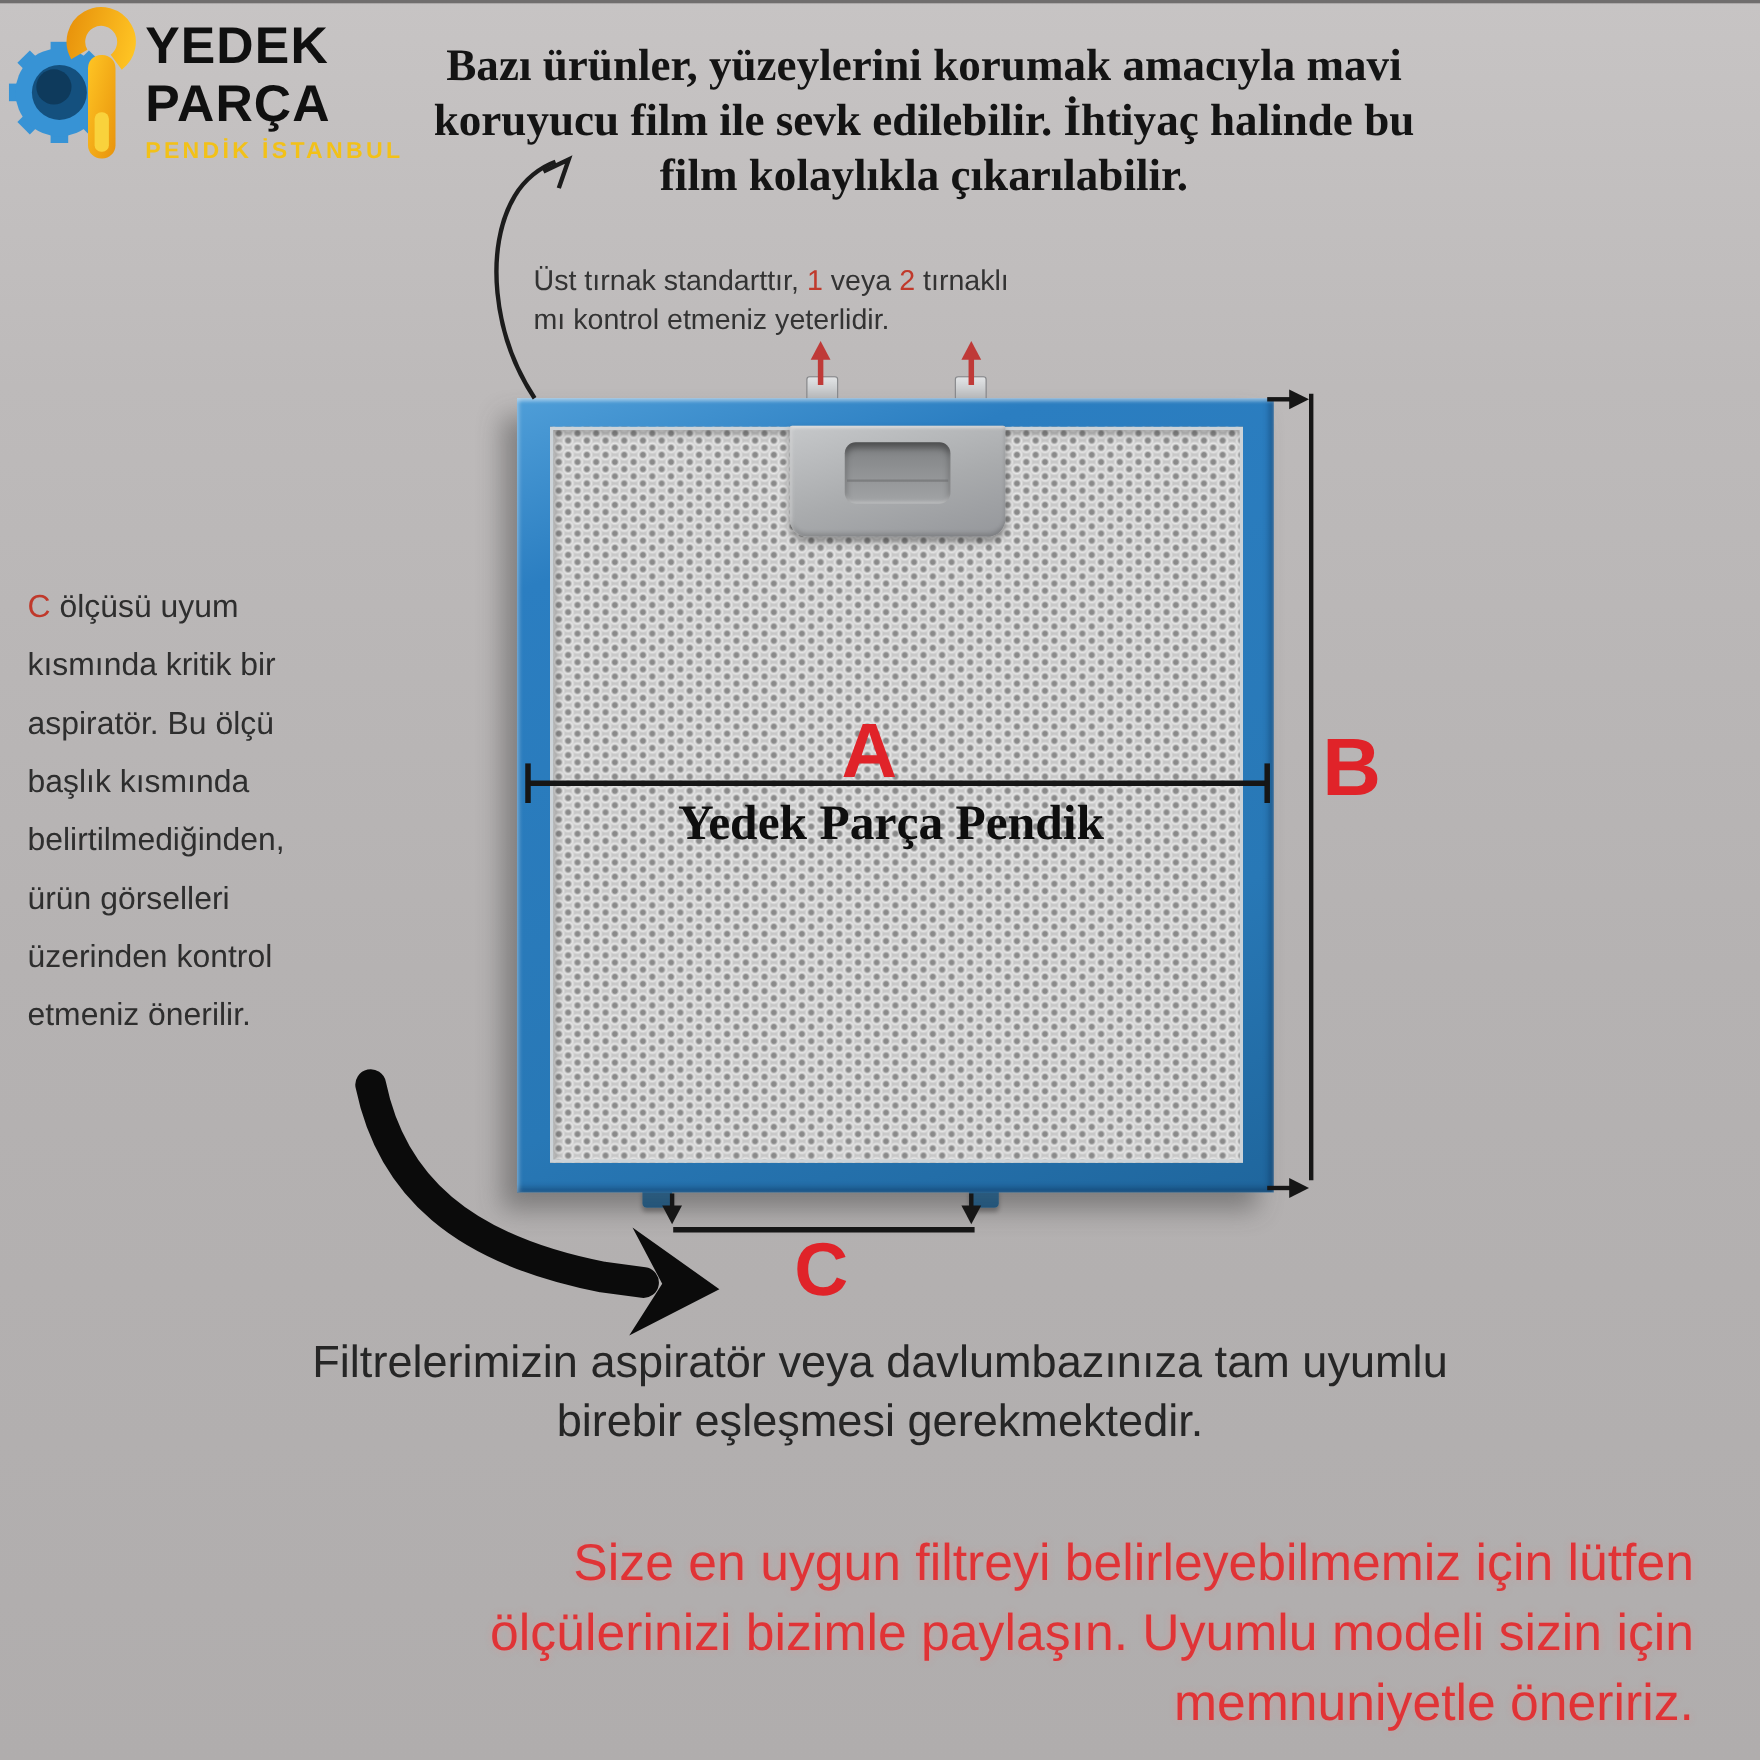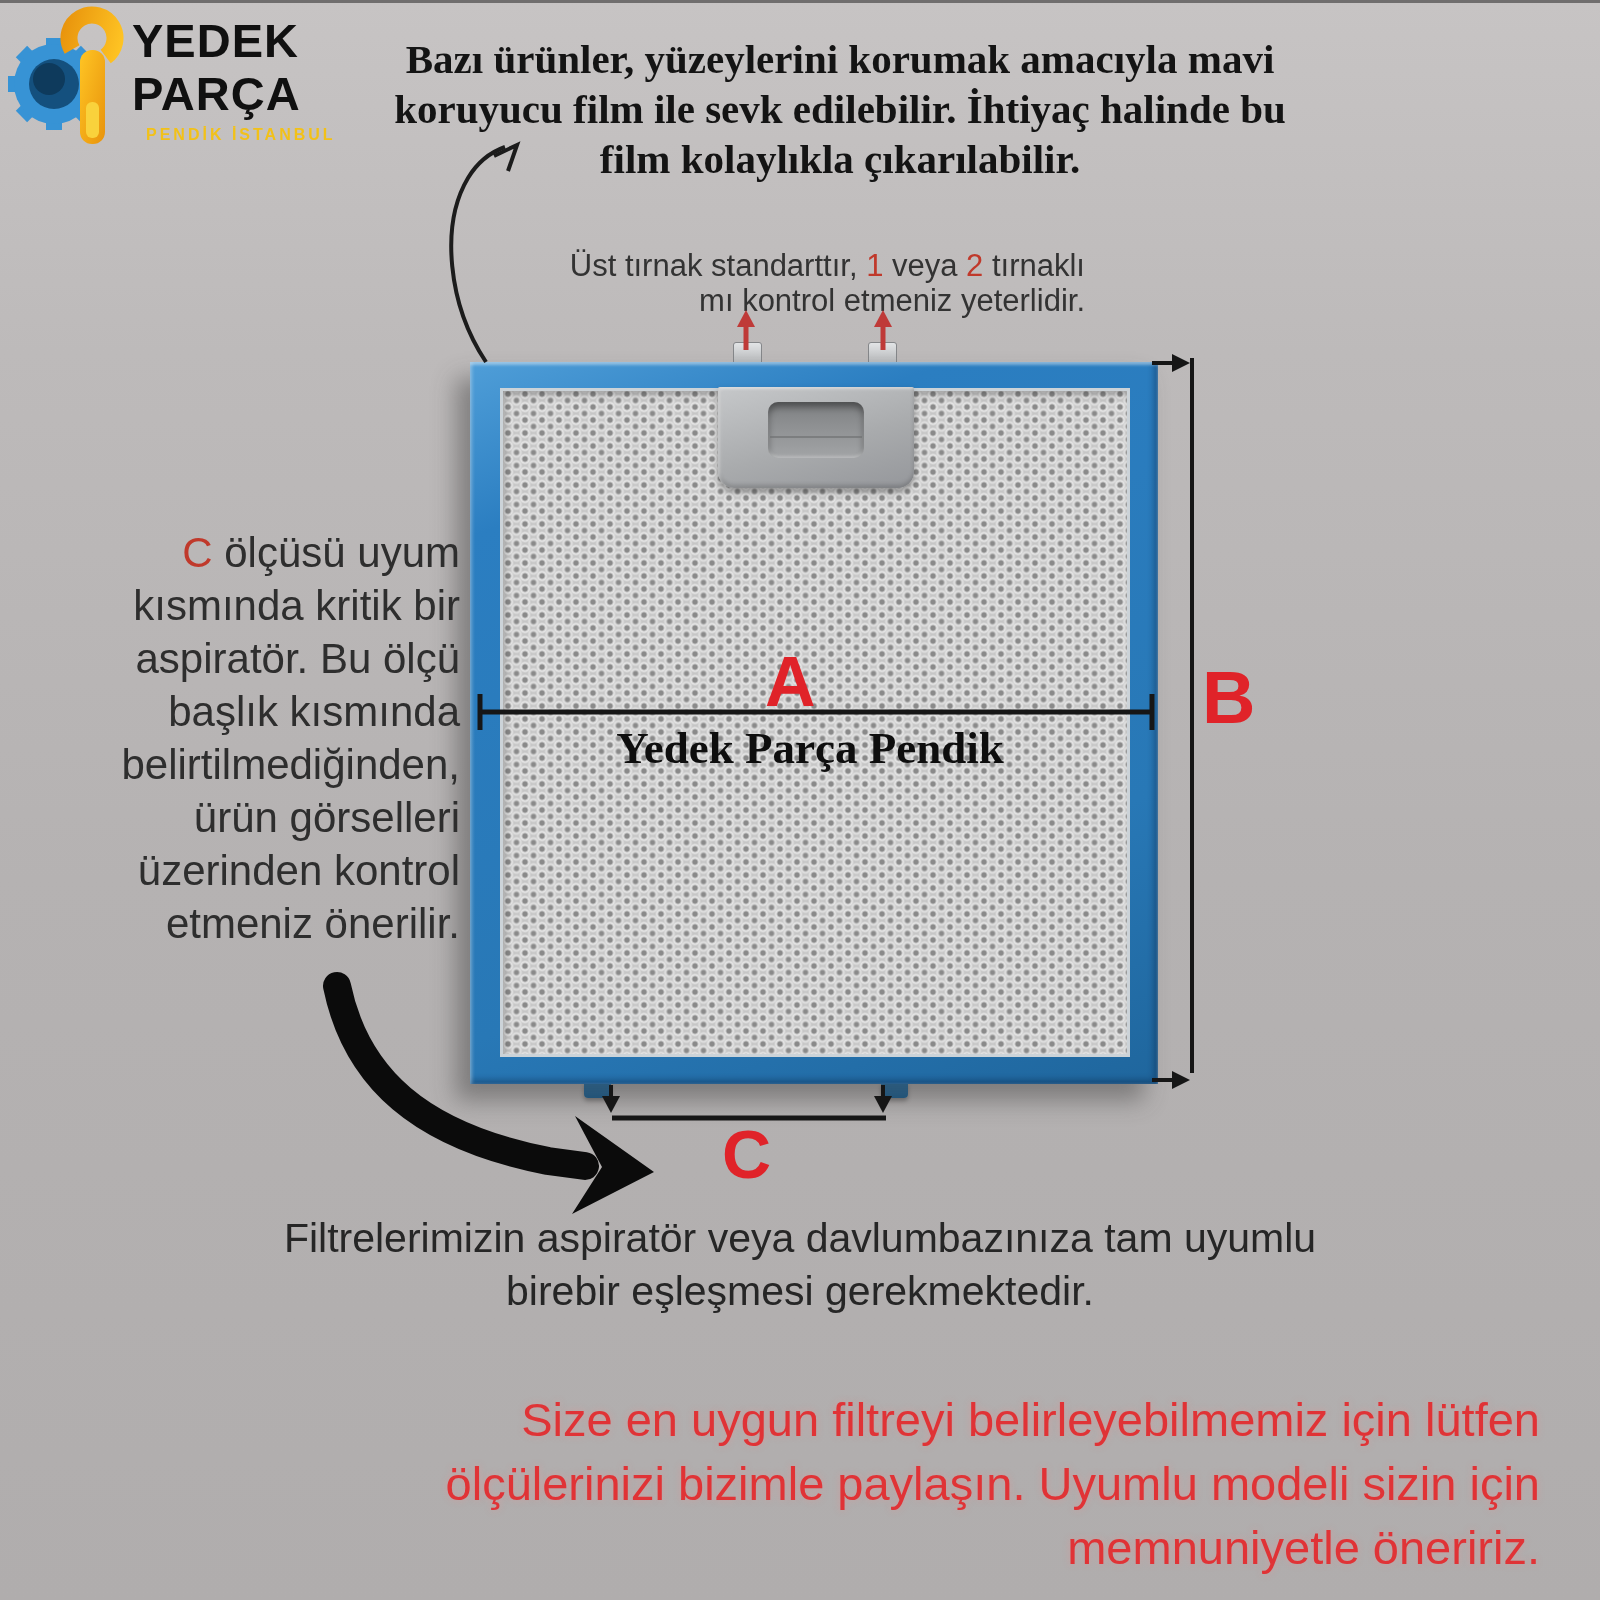--- a/index.html
+++ b/index.html
@@ -15,33 +15,33 @@
     background:linear-gradient(180deg,#c7c4c4 0%,#bdbaba 22%,#b5b2b2 55%,#b0adad 100%);
     padding-left:28px;
   }
   .top-edge{position:absolute;left:0;top:0;width:1600px;height:3px;background:rgba(40,40,40,.55);}
 
   
   .logo{position:absolute;left:8px;top:6px;width:420px;height:160px;}
   .logo-icon{position:absolute;left:0;top:0;}
   .logo-text{position:absolute;left:124px;top:8px;}
   .logo-line{font-weight:800;font-size:47px;line-height:53px;color:#101010;letter-spacing:1px;}
-  .logo-sub{margin-top:6px;font-weight:700;font-size:16px;color:#f2c118;letter-spacing:3px;margin-left:14px;}
+  .logo-sub{margin-top:6px;font-weight:700;font-size:21px;color:#f2c118;letter-spacing:3px;}
 
   
   .top-note{
     position:absolute;left:340px;top:22px;width:1000px;text-align:center;
     font-family:"Liberation Serif", serif;font-weight:700;
     font-size:41px;line-height:50px;color:#141414;margin-top:12px;
   }
 
   
   .tab-note{
-    position:absolute;left:485px;top:248px;width:600px;text-align:right;
-    font-size:31px;line-height:35px;color:#333;
+    position:absolute;left:485px;top:238px;width:600px;text-align:left;
+    font-size:26px;line-height:35px;color:#333;
   }
   .red{color:var(--muted-red);}
 
   
   .filter-frame{
     position:absolute;left:470px;top:362px;width:688px;height:722px;
     background:linear-gradient(160deg,#4f9ed8 0%,var(--frame-blue) 18%,#2878b6 70%,#1f669d 100%);
     box-shadow:inset 0 3px 3px rgba(255,255,255,.4),
                inset 3px 0 3px rgba(255,255,255,.2),
                inset -4px -4px 6px rgba(0,20,50,.35),
@@ -96,22 +96,22 @@
   .watermark{
     position:absolute;left:520px;top:722px;width:580px;text-align:center;
     font-family:"Liberation Serif", serif;font-weight:700;font-size:45px;color:#0e0e0e;
   }
 
   
   .overlay{position:absolute;left:0;top:0;width:1600px;height:1600px;pointer-events:none;}
 
   
   .left-note{
-    position:absolute;left:25px;top:526px;width:435px;text-align:right;
-    font-size:42px;line-height:53px;color:#2e2e2e;
+    position:absolute;left:25px;top:526px;width:435px;text-align:left;
+    font-size:29px;line-height:53px;color:#2e2e2e;
   }
   .bottom-note{
     position:absolute;left:60px;top:1212px;width:1480px;text-align:center;
     font-size:41px;line-height:53px;color:#262626;
   }
   .cta-note{
     position:absolute;left:60px;top:1388px;width:1480px;text-align:right;
     font-size:47px;line-height:64px;color:#e03336;
     text-shadow:0 0 7px rgba(255,130,130,.35);
   }

